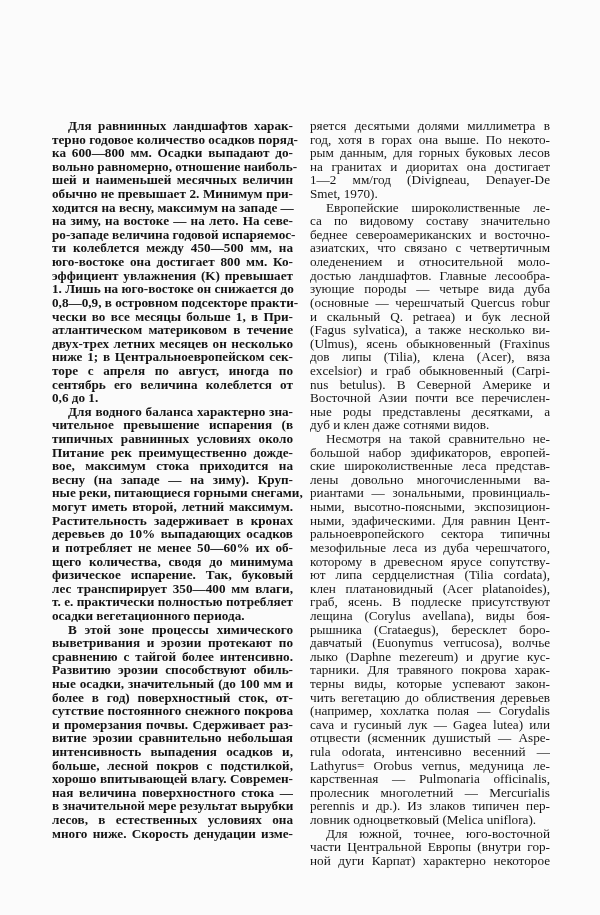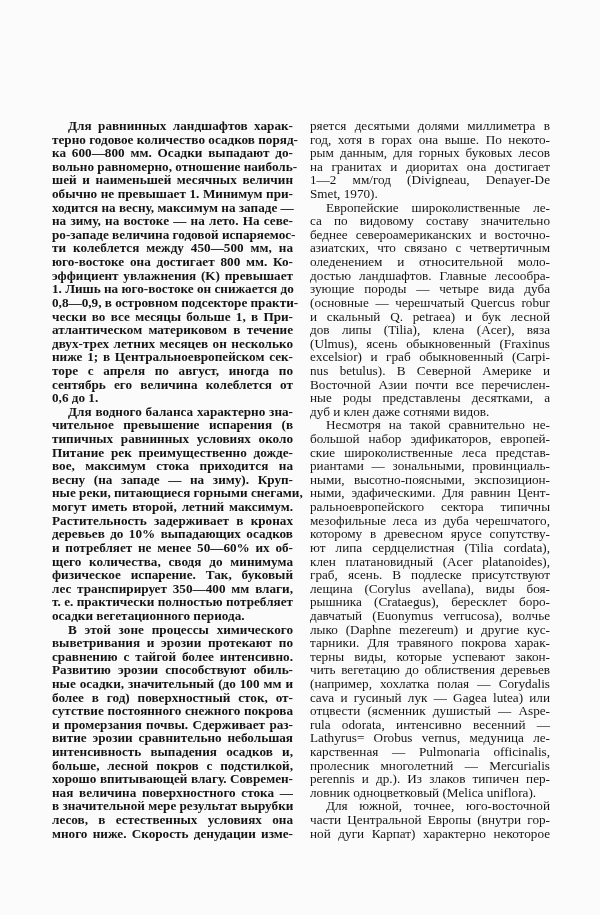--- a/index.html
+++ b/index.html
@@ -15,21 +15,21 @@
 </head>
 <body>
 
 <div>
   <div class="col left" id="col-left">
       <span class="line indent">Для равнинных ландшафтов харак-</span>
       <span class="line">терно годовое количество осадков поряд-</span>
       <span class="line">ка 600—800 мм. Осадки выпадают до-</span>
       <span class="line">вольно равномерно, отношение наиболь-</span>
       <span class="line">шей и наименьшей месячных величин</span>
-      <span class="line">обычно не превышает 1. Минимум при-</span>
+      <span class="line">обычно не превышает 2. Минимум при-</span>
       <span class="line">ходится на весну, максимум на западе —</span>
       <span class="line">на зиму, на востоке — на лето. На севе-</span>
       <span class="line">ро-западе величина годовой испаряемос-</span>
       <span class="line">ти колеблется между 450—500 мм, на</span>
       <span class="line">юго-востоке она достигает 800 мм. Ко-</span>
       <span class="line">эффициент увлажнения (K) превышает</span>
       <span class="line">1. Лишь на юго-востоке он снижается до</span>
       <span class="line">0,8—0,9, в островном подсекторе практи-</span>
       <span class="line">чески во все месяцы больше 1, в При-</span>
       <span class="line">атлантическом материковом в течение</span>
@@ -80,30 +80,32 @@
       <span class="line last">Smet, 1970).</span>
       <span class="line indent">Европейские широколиственные ле-</span>
       <span class="line">са по видовому составу значительно</span>
       <span class="line">беднее североамериканских и восточно-</span>
       <span class="line">азиатских, что связано с четвертичным</span>
       <span class="line">оледенением и относительной моло-</span>
       <span class="line">достью ландшафтов. Главные лесообра-</span>
       <span class="line">зующие породы — четыре вида дуба</span>
       <span class="line">(основные — черешчатый Quercus robur</span>
       <span class="line">и скальный Q. petraea) и бук лесной</span>
+      <span class="line">(Fagus sylvatica), а также несколько ви-</span>
+      <span class="line">(Ulmus), ясень обыкновенный (Fraxinus</span>
       <span class="line">дов липы (Tilia), клена (Acer), вяза</span>
-      <span class="line">(Ulmus), ясень обыкновенный (Fraxinus</span>
       <span class="line">excelsior) и граб обыкновенный (Carpi-</span>
       <span class="line">nus betulus). В Северной Америке и</span>
       <span class="line">Восточной Азии почти все перечислен-</span>
       <span class="line">ные роды представлены десятками, а</span>
       <span class="line last">дуб и клен даже сотнями видов.</span>
       <span class="line indent">Несмотря на такой сравнительно не-</span>
       <span class="line">большой набор эдификаторов, европей-</span>
       <span class="line">ские широколиственные леса представ-</span>
+      <span class="line">лены довольно многочисленными ва-</span>
       <span class="line">риантами — зональными, провинциаль-</span>
       <span class="line">ными, высотно-поясными, экспозицион-</span>
       <span class="line">ными, эдафическими. Для равнин Цент-</span>
       <span class="line">ральноевропейского сектора типичны</span>
       <span class="line">мезофильные леса из дуба черешчатого,</span>
       <span class="line">которому в древесном ярусе сопутству-</span>
       <span class="line">ют липа сердцелистная (Tilia cordata),</span>
       <span class="line">клен платановидный (Acer platanoides),</span>
       <span class="line">граб, ясень. В подлеске присутствуют</span>
       <span class="line">лещина (Corylus avellana), виды боя-</span>

